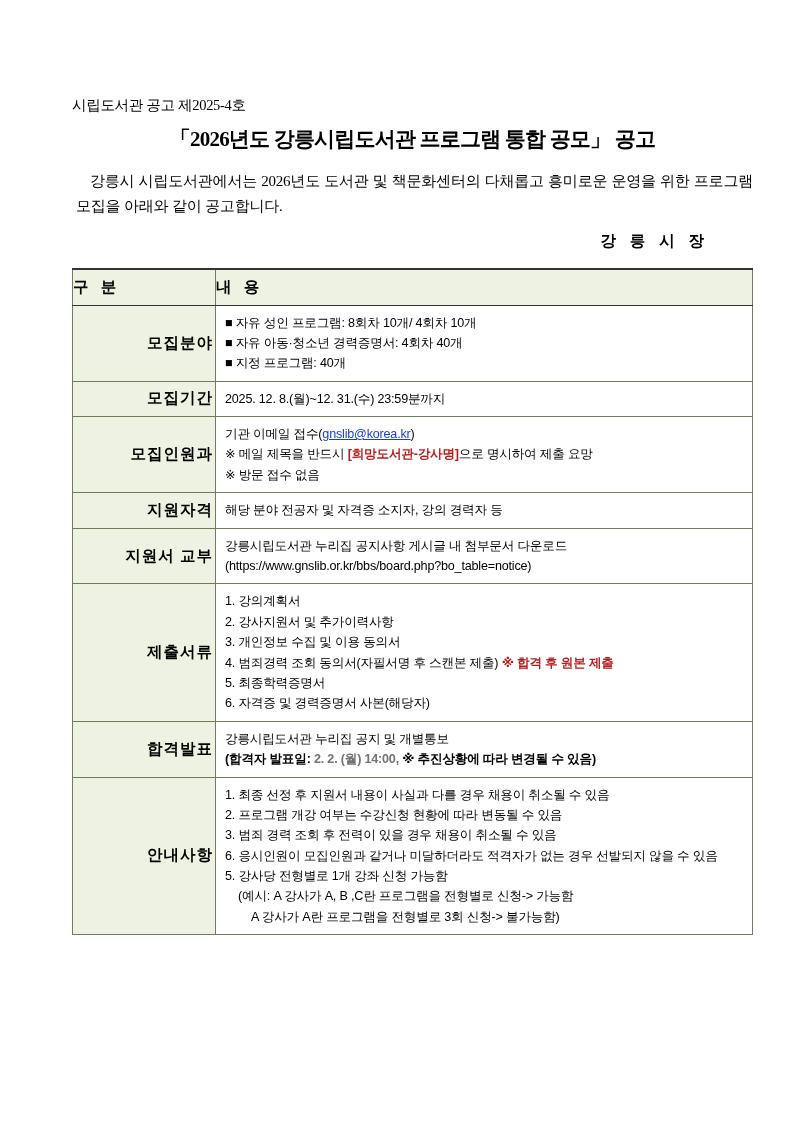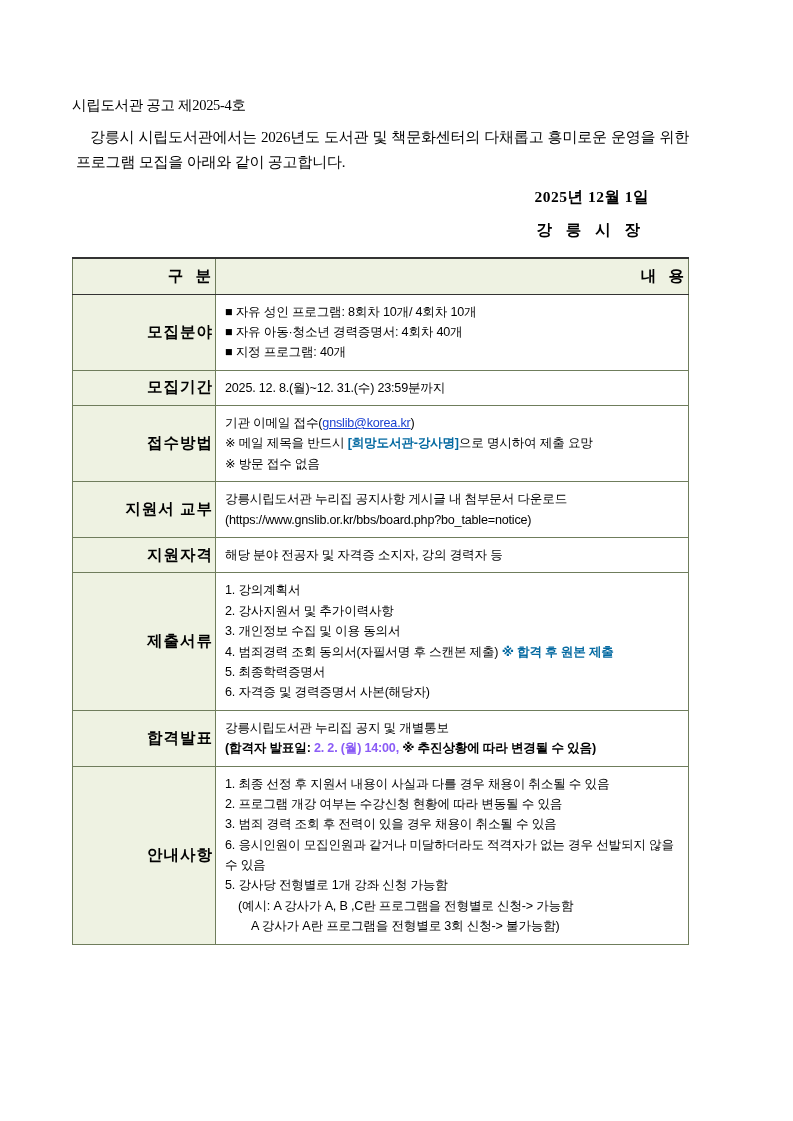--- a/index.html
+++ b/index.html
@@ -11,21 +11,21 @@
     width: 793px;
     height: 1121px;
     font-family: "Liberation Serif", "DejaVu Serif", serif;
     color: #000000;
     position: relative;
   }
   .page {
     width: 793px;
     height: 1121px;
     box-sizing: border-box;
-    padding: 96px 104px 40px 72px;
+    padding: 96px 40px 40px 72px;
     position: relative;
   }
   .doc-number {
     font-size: 14.5px;
     letter-spacing: -0.3px;
     margin: 0 0 10px 0;
   }
   .doc-title {
     text-align: center;
     font-size: 21px;
@@ -65,21 +65,21 @@
   table.main td, table.main th {
     border: 1px solid #6f7d5c;
     vertical-align: middle;
   }
   table.main thead th {
     background: #eef2e2;
     font-size: 15.5px;
     font-weight: bold;
     letter-spacing: 4px;
     padding: 7px 0;
-    text-align: right;
+    text-align: left;
     border-top: 2px solid #333333;
     border-bottom: 1.5px solid #333333;
   }
   col.c1 { width: 143px; }
   col.c2 { width: auto; }
   td.label {
     background: #eef2e2;
     text-align: right;
     font-size: 15.5px;
     font-weight: bold;
@@ -97,35 +97,35 @@
     letter-spacing: -0.2px;
   }
   td.content .line { display: block; white-space: pre-wrap; }
   .indent1 { padding-left: 13px; display: block; }
   .indent2 { padding-left: 26px; display: block; }
   .bold { font-weight: bold; }
   .link {
     color: #1a3fd0;
     text-decoration: underline;
   }
-  .red { color: #0369a1; font-weight: bold; }
-  .blue { color: #8b5cf6; font-weight: bold; }
+  .red { color: #b91c1c; font-weight: bold; }
+  .blue { color: #737373; font-weight: bold; }
   .last-row td { border-bottom: 2px solid #333333; }
 </style>
 </head>
 <body>
 
 <div class="page">
 
   <p class="doc-number">시립도서관 공고 제2025-4호</p>
 
+  <h1 class="doc-title">「2026년도 강릉시립도서관 프로그램 통합 공모」 공고</h1>
 
   <p class="intro">강릉시 시립도서관에서는 2026년도 도서관 및 책문화센터의 다채롭고 흥미로운 운영을 위한 프로그램 모집을 아래와 같이 공고합니다.</p>
 
-  <p class="date-line">2025년  12월  1일</p>
   <p class="issuer-line">강 릉 시 장</p>
 
   <table class="main">
     <colgroup>
         <col class="c1">
         <col class="c2">
       </colgroup>
     <thead>
       <tr>
         <th>구  분</th>
@@ -144,40 +144,40 @@
       </tr>
 
       <tr>
         <td class="label">모집기간</td>
         <td class="content">
           <span class="line">2025. 12. 8.(월)~12. 31.(수) 23:59분까지</span>
         </td>
       </tr>
 
       <tr>
-        <td class="label">접수방법</td>
+        <td class="label">모집인원과</td>
         <td class="content">
           <span class="line">기관 이메일 접수(<a class="link" href="#">gnslib@korea.kr</a>)</span>
           <span class="line">※ 메일 제목을 반드시 <span class="red">[희망도서관-강사명]</span>으로 명시하여 제출 요망</span>
           <span class="line">※ 방문 접수 없음</span>
         </td>
       </tr>
 
       <tr>
+        <td class="label">지원자격</td>
+        <td class="content">
+          <span class="line">해당 분야 전공자 및 자격증 소지자, 강의 경력자 등</span>
+        </td>
+      </tr>
+
+      <tr>
         <td class="label">지원서 교부</td>
         <td class="content">
           <span class="line">강릉시립도서관 누리집 공지사항 게시글 내 첨부문서 다운로드</span>
           <span class="line">(https://www.gnslib.or.kr/bbs/board.php?bo_table=notice)</span>
-        </td>
-      </tr>
-
-      <tr>
-        <td class="label">지원자격</td>
-        <td class="content">
-          <span class="line">해당 분야 전공자 및 자격증 소지자, 강의 경력자 등</span>
         </td>
       </tr>
 
       <tr>
         <td class="label">제출서류</td>
         <td class="content">
           <span class="line">1. 강의계획서</span>
           <span class="line">2. 강사지원서 및 추가이력사항</span>
           <span class="line">3. 개인정보 수집 및 이용 동의서</span>
           <span class="line">4. 범죄경력 조회 동의서(자필서명 후 스캔본 제출) <span class="red">※ 합격 후 원본 제출</span></span>

